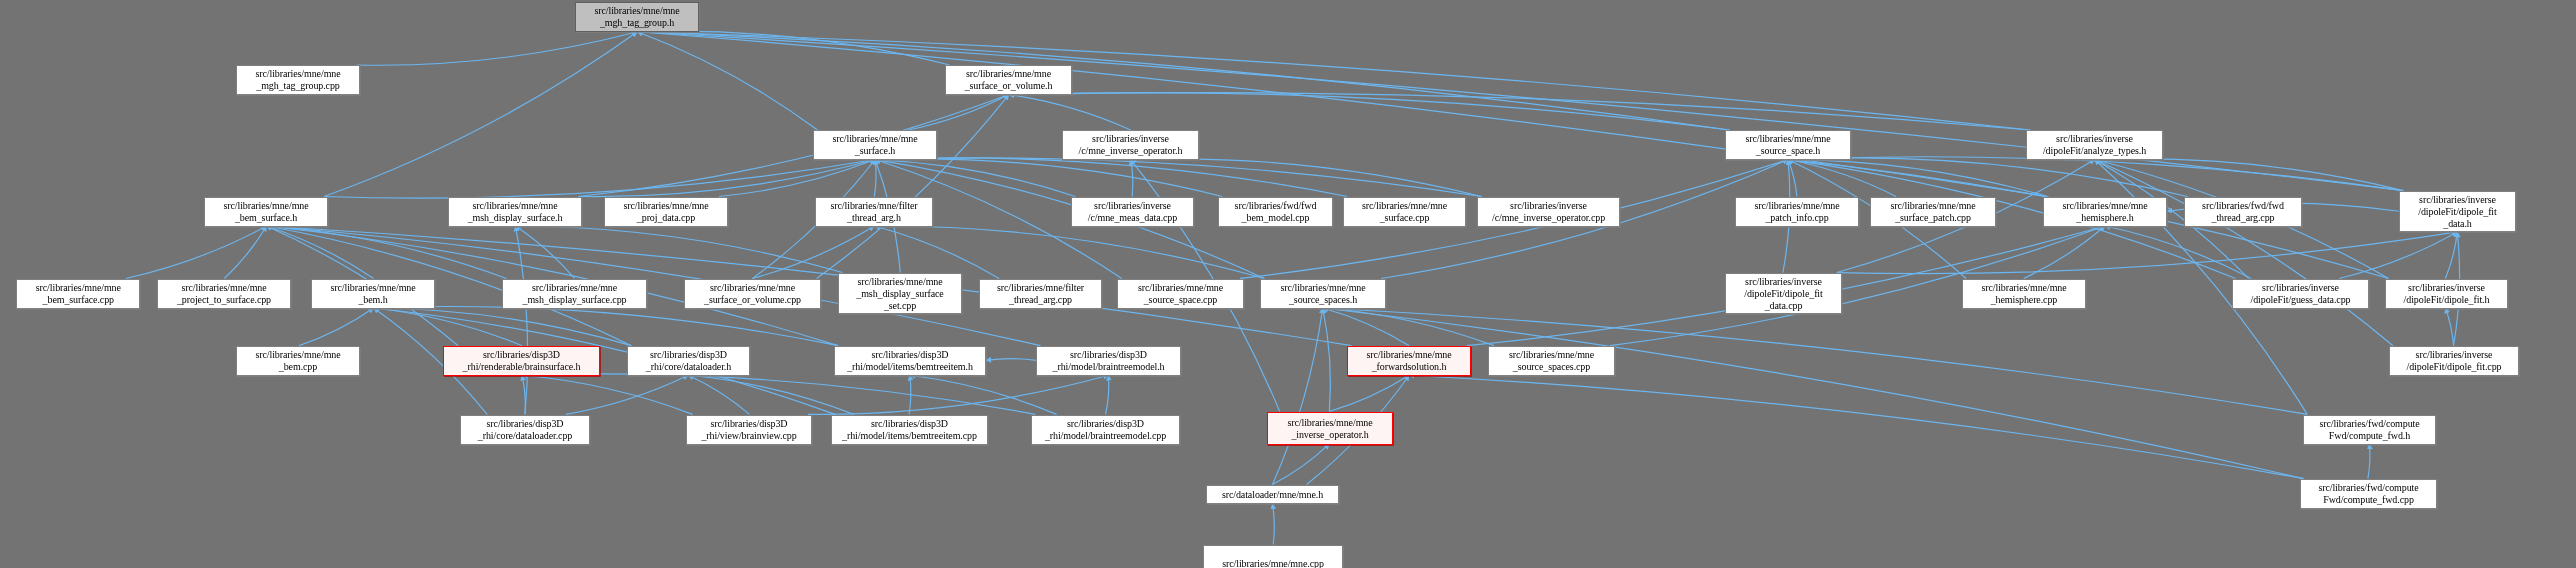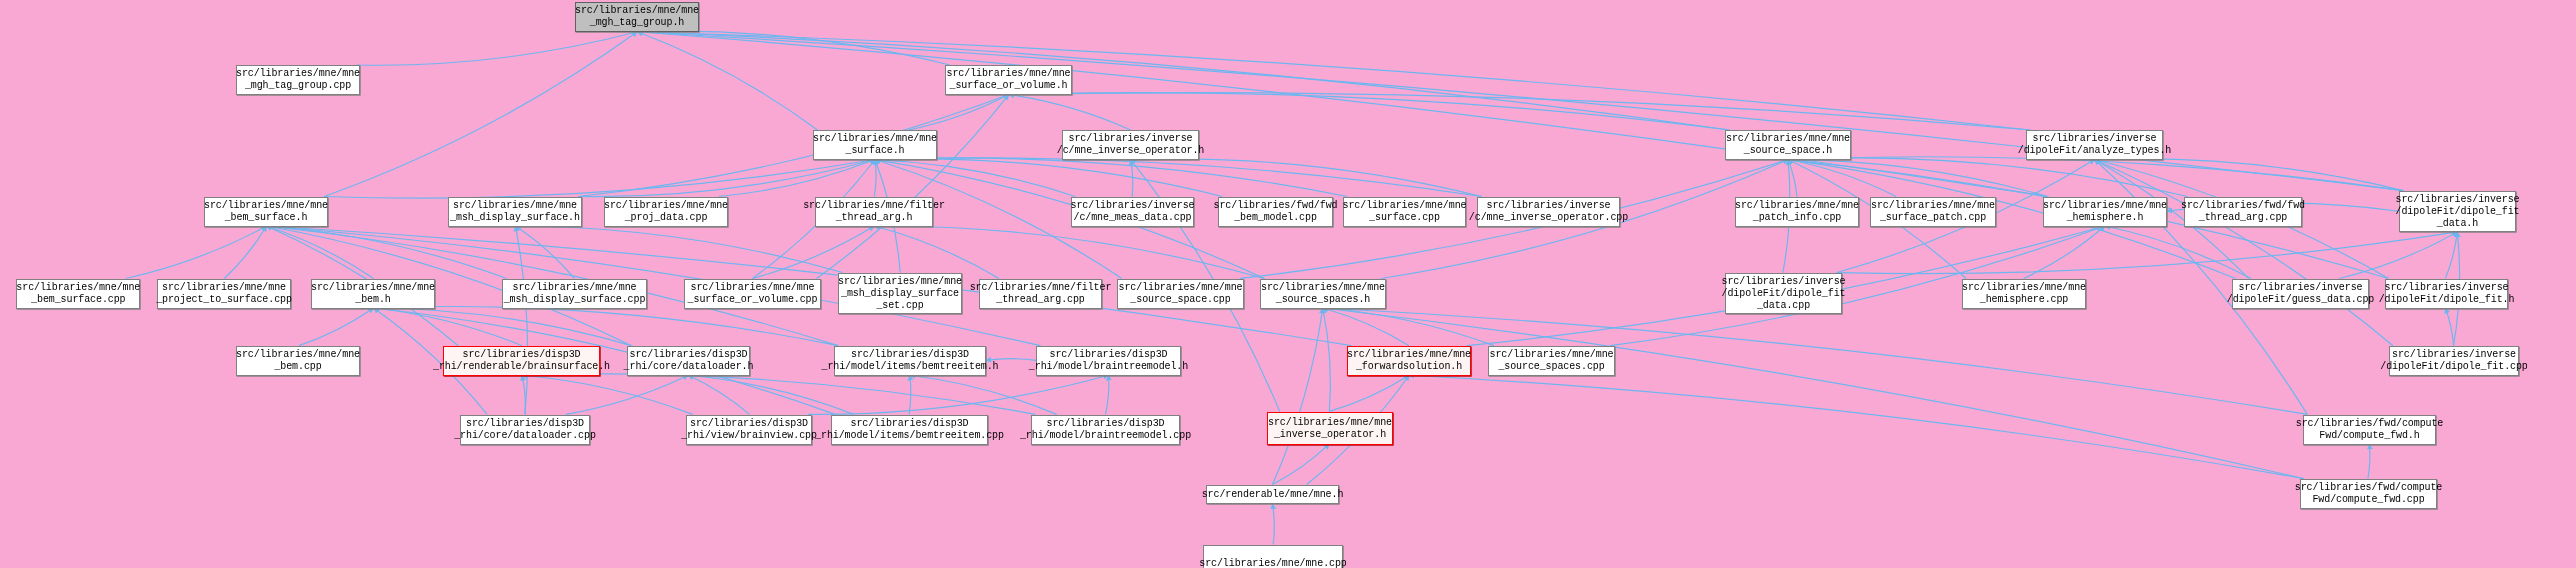--- a/index.html
+++ b/index.html
@@ -1,20 +1,20 @@
 <!DOCTYPE html>
 <html style="font-size:12px"><head>
 <meta charset="utf-8">
 <style>
   html,body{margin:0;padding:0;background:#000;}
   #graph-root{
     position:relative;
     width:2576px;height:568px;
-    background:#f9a8d4;
-    font-family:Liberation Mono, monospace;
+    background:#737373;
+    font-family:Liberation Serif, serif;
     overflow:hidden;
   }
   #edge-layer{position:absolute;left:0;top:0;width:2576px;height:568px;}
   .node{
     position:absolute;
     box-sizing:border-box;
     background:#ffffff;
     border:0.7px solid #808080;
     box-shadow:0.7px 0.7px 0 0 #7f7f7f;
     display:flex;
@@ -240,18 +240,18 @@
     <div class="node" style="left: 686px; top: 415px; width: 126px; height: 30px;">src/libraries/disp3D
 _rhi/view/brainview.cpp</div>
     <div class="node" style="left: 831px; top: 415px; width: 157px; height: 30px;">src/libraries/disp3D
 _rhi/model/items/bemtreeitem.cpp</div>
     <div class="node" style="left: 1031px; top: 415px; width: 149px; height: 30px;">src/libraries/disp3D
 _rhi/model/braintreemodel.cpp</div>
     <div class="node highlight" style="left: 1267px; top: 412px; width: 126px; height: 33px;">src/libraries/mne/mne
 _inverse_operator.h</div>
     <div class="node" style="left: 2303px; top: 415px; width: 133px; height: 30px;">src/libraries/fwd/compute
 Fwd/compute_fwd.h</div>
-    <div class="node" style="left: 1206px; top: 485px; width: 133px; height: 19px;">src/renderable/mne/mne.h</div>
+    <div class="node" style="left: 1206px; top: 485px; width: 133px; height: 19px;">src/dataloader/mne/mne.h</div>
     <div class="node" style="left: 2300px; top: 479px; width: 137px; height: 30px;">src/libraries/fwd/compute
 Fwd/compute_fwd.cpp</div>
     <div class="node" style="left: 1203px; top: 545px; width: 140px; height: 37px;">src/libraries/mne/mne.cpp</div>
   </div>
 
 
 </body></html>

